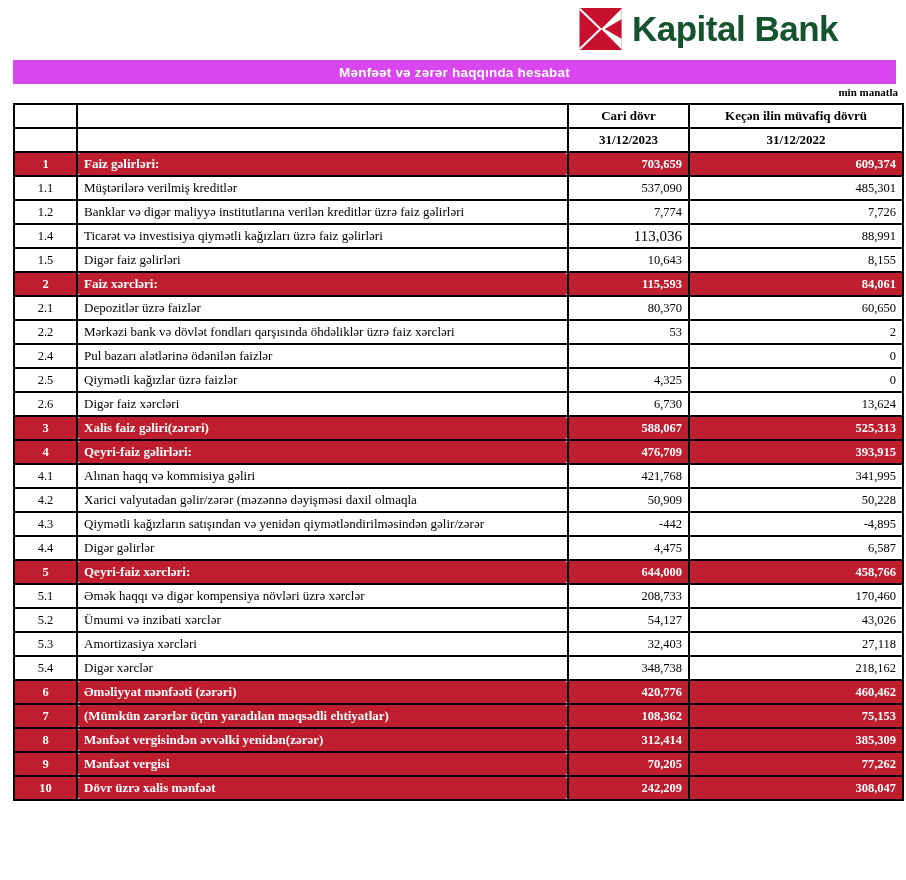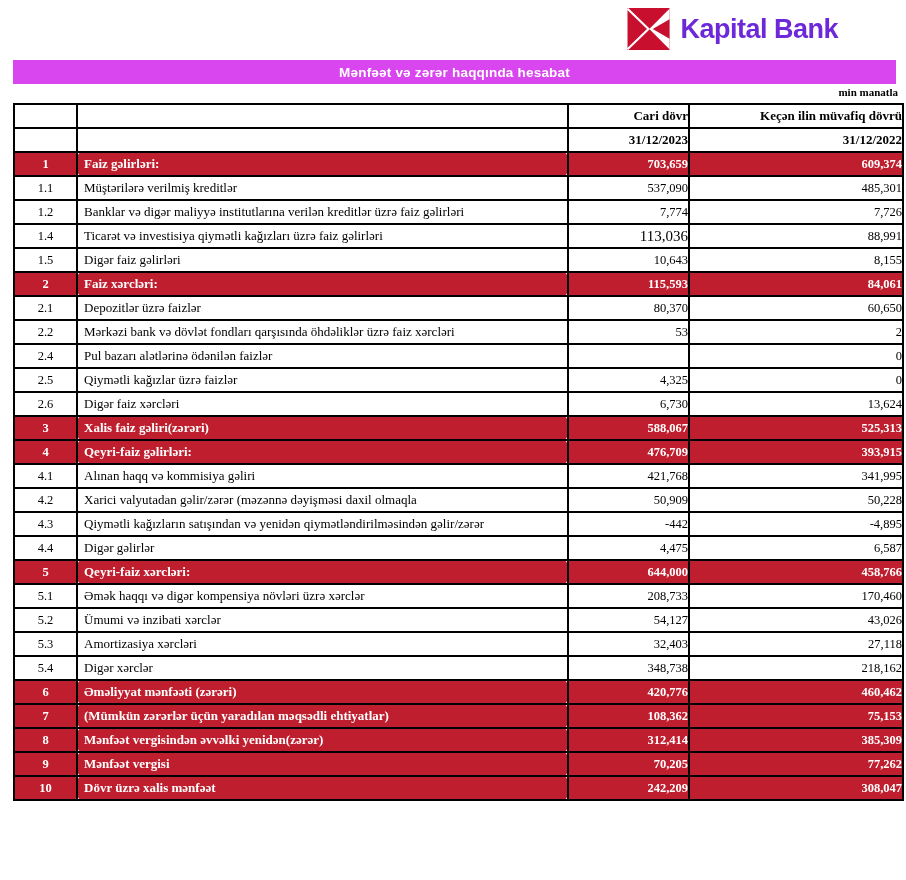--- a/index.html
+++ b/index.html
@@ -6,45 +6,45 @@
   body{
     width:906px;height:880px;position:relative;overflow:hidden;
     font-family:"Liberation Serif","DejaVu Serif",serif;color:#000;
   }
   
   .header{height:58px;display:flex;align-items:center;justify-content:flex-end;padding-right:68px;}
   .brand{display:flex;align-items:center;gap:9px;}
   .logo{width:45px;height:42px;display:block;}
   .wordmark{
     font-family:"Liberation Sans","DejaVu Sans",sans-serif;
-    font-weight:800;font-size:27px;color:#6d28d9;letter-spacing:-0.5px;white-space:nowrap;
+    font-weight:800;font-size:35px;color:#14532d;letter-spacing:-0.5px;white-space:nowrap;
   }
   
   .banner{
     margin:2px 10px 0 13px;height:24px;background:#d946ef;
     display:flex;align-items:center;justify-content:center;
   }
   .banner span{
     font-family:"Liberation Sans","DejaVu Sans",sans-serif;
     font-weight:bold;font-size:13.5px;color:#fff;letter-spacing:.2px;
   }
   
   .unit-note{
     text-align:right;margin:2px 8px 1px 0;font-weight:bold;font-size:11px;height:16px;
   }
   
   table{
     border-collapse:collapse;table-layout:fixed;
     margin-left:13px;width:889px;
   }
   td{border:2px solid #000;height:22px;padding:0;vertical-align:middle;overflow:hidden;white-space:nowrap;}
-  thead td{font-weight:bold;text-align:right;font-size:13px;}
+  thead td{font-weight:bold;text-align:center;font-size:13px;}
   td.col-no{text-align:center;font-size:12.5px;}
   td.col-label{padding-left:6px;font-size:13px;border-radius:6px;}
-  td.col-val{text-align:right;padding-right:0;font-size:12.5px;}
+  td.col-val{text-align:right;padding-right:6px;font-size:12.5px;}
   td.col-val.big{font-size:15px;}
   tr.section{background:#BE1E2D;}
   tr.section td{color:#fff;font-weight:bold;}
 </style>
 </head>
 <body>
 
 <div class="header">
   <div class="brand">
     <svg class="logo" viewBox="0 0 100 100" aria-hidden="true">

